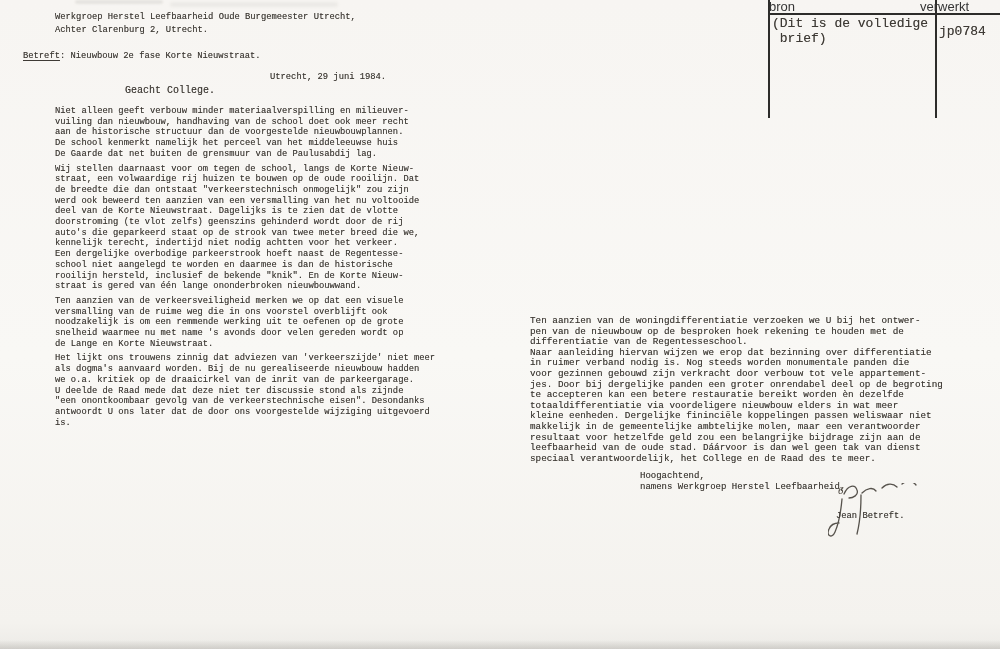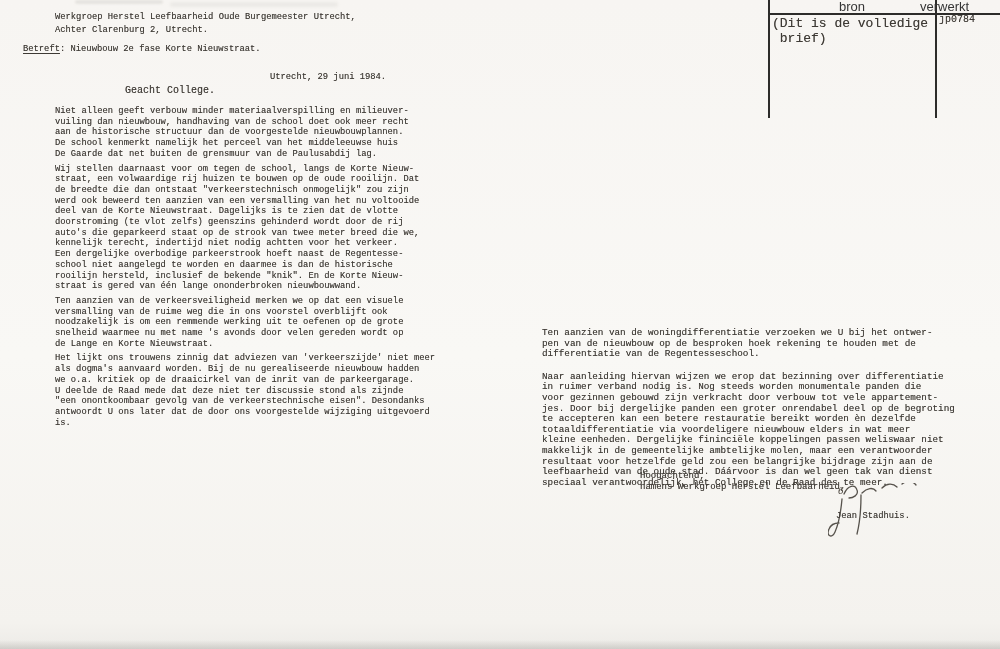--- a/index.html
+++ b/index.html
@@ -14,49 +14,49 @@
     color:#3e3a35;
   }
   .abs { position:absolute; }
   .type {
     font-family:"Liberation Mono","DejaVu Sans Mono",monospace;
     color:#3e3a35;
     text-shadow:0 0 0.6px rgba(62,58,53,0.55);
     white-space:pre;
   }
   .sender        { left:55px;  top:11px;  font-size:8.8px; line-height:12.5px; }
-  .subject       { left:23px;  top:44px;  font-size:8.8px; }
+  .subject       { left:23px;  top:51px;  font-size:8.8px; }
   .subject .u    { text-decoration:underline; text-underline-offset:2px; }
   .recipient     { left:270px; top:45px;  font-size:8.8px; line-height:11.5px; }
   .dateline      { left:270px; top:72px;  font-size:8.8px; }
   .salutation    { left:125px; top:85px;  font-size:10px; }
   .col-left      { left:55px;  top:106px; width:395px; }
   .col-left p    { margin:0 0 4px 0; font-size:8.8px; line-height:10.7px; white-space:pre;
                    text-shadow:0 0 0.6px rgba(62,58,53,0.55); }
   .col-right     { left:530px; top:316px; width:430px; }
-  .col-right p   { margin:12px; font-size:9.3px; line-height:10.6px; white-space:pre;
+  .col-right p   { margin:0; font-size:9.3px; line-height:10.6px; white-space:pre;
                    text-shadow:0 0 0.6px rgba(62,58,53,0.55); }
   .closing       { left:640px; top:471px; font-size:9px; line-height:11px; }
   .typed-signature { left:836px; top:511px; font-size:8.8px; }
   .hand-mark     { left:838px; top:486px; font-family:"DejaVu Serif",serif; font-style:italic;
                    font-size:9px; color:#4a443c; }
   .signature-svg { left:828px; top:483px; width:110px; height:56px; }
 
   
   .stamp-vline-left { left:768px; top:0; width:2px; height:118px; background:#2d2c2a; }
   .stamp-vline-div  { left:935px; top:0; width:2px; height:118px; background:#2d2c2a; }
   .stamp-hline      { left:768px; top:13px; width:232px; height:2px; background:#2d2c2a; }
   .stamp-header-bron {
-    left:769px; top:-1px; width:166px; text-align:center;
+    left:769px; top:-1px; width:166px; 
     font-family:"Liberation Sans","DejaVu Sans",sans-serif; font-size:13px; color:#353535; }
   .stamp-header-verwerkt {
     left:920px; top:-1px;
     font-family:"Liberation Sans","DejaVu Sans",sans-serif; font-size:13px; color:#353535; }
   .stamp-note { left:772px; top:17px; font-size:13px; line-height:14.5px; }
-  .stamp-code { left:939px; top:14px; font-size:10px; }
+  .stamp-code { left:939px; top:24px; font-size:13px; }
 
   
   .smudge-a { left:75px;  top:0;   width:88px;  height:4px; background:#c6c4bf; opacity:.35;
               filter:blur(1px); border-radius:2px; }
   .smudge-b { left:170px; top:2px; width:168px; height:5px; background:#d2d0cb; opacity:.30;
               filter:blur(1.5px); border-radius:2px; }
   .bottom-edge { left:0; bottom:0; width:1000px; height:9px;
                  background:linear-gradient(180deg, rgba(0,0,0,0), rgba(120,116,110,0.25)); }
   svg path { fill:none; stroke:#45403a; stroke-width:1.3; stroke-linecap:round; opacity:.9; }
 </style>
@@ -142,16 +142,16 @@
 namens Werkgroep Herstel Leefbaarheid,</div>
 
   <span class="abs hand-mark">6</span>
 
   <svg class="abs signature-svg" viewBox="0 0 110 56" role="img" aria-label="Jean Penders (handtekening)">
     <path d="M16,11 c4,-9 11,-10 13,-4 c2,5 -4,8 -8,8 m13,-5 c5,-5 11,-6 14,-2 m6,-3 c5,-5 11,-5 15,-1 m5,-3 c5,-4 11,-3 14,1"></path>
     <path d="M14,16 c-1,11 -3,24 -7,33 c-3,7 -9,4 -6,-3 c2,-5 6,-6 10,-6"></path>
     <path d="M33,12 c0,13 -1,27 -4,39"></path>
   </svg>
 
-  <div class="abs type typed-signature">Jean Stadhuis.</div>
+  <div class="abs type typed-signature">Jean Betreft.</div>
 
   <div class="abs bottom-edge"></div>
 </div>
 
 </body></html>

